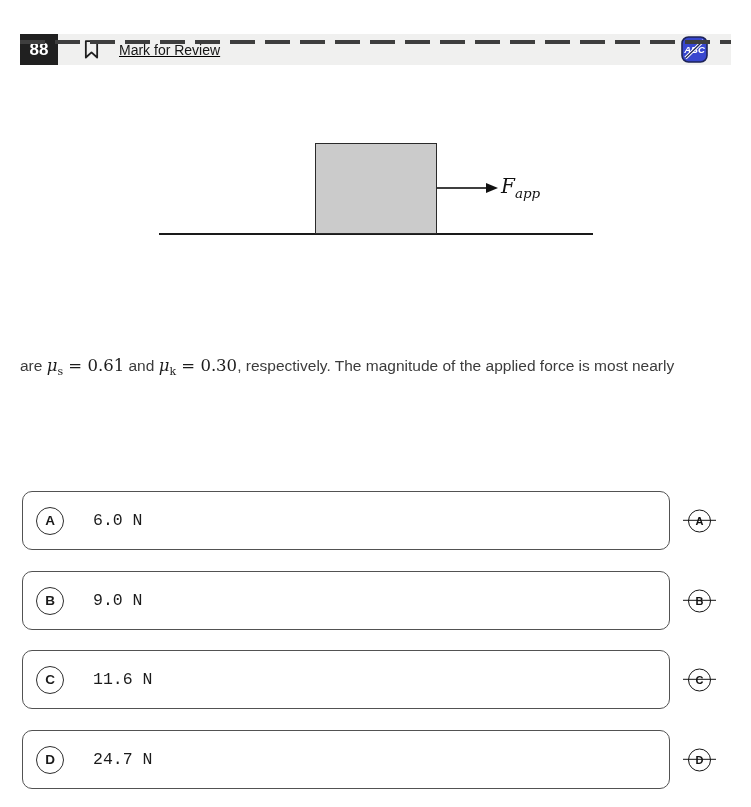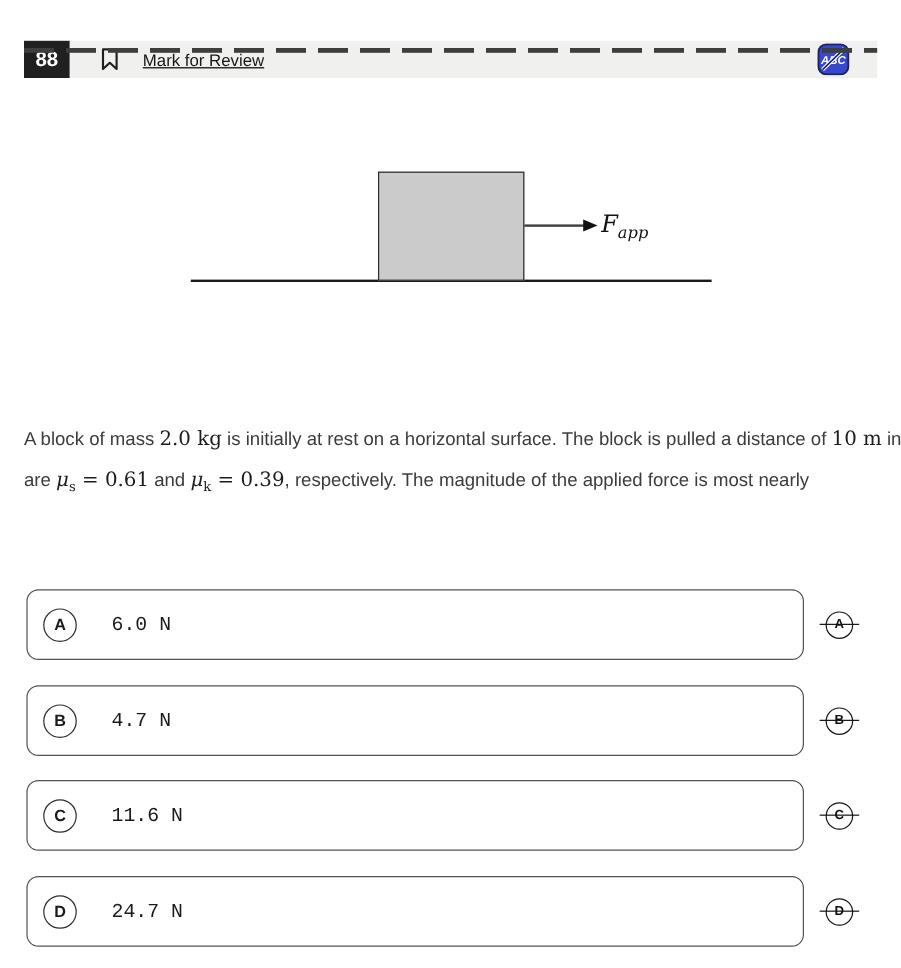--- a/index.html
+++ b/index.html
@@ -131,39 +131,38 @@
 
   <div>
     <div class="surface-line"></div>
     <div class="block"></div>
     <div class="arrow-line"></div>
     <div class="arrow-head"></div>
     <div class="fapp"><i>F</i><sub>app</sub></div>
   </div>
 
   <div class="question">
-    <div class="qline"><span>A block of mass </span><span class="math">2.0 kg</span><span> is initially at rest on a horizontal surface. The block is pulled a distance of </span><span class="math">10 m</span><span> in</span></div>
-    <div class="qline"><span>are </span><span class="math"><i>μ</i><sub>s</sub><span> = 0.61</span></span><span> and </span><span class="math"><i>μ</i><sub>k</sub><span> = 0.39</span></span><span>, respectively. The magnitude of the applied force is most nearly</span></div>
+    <div class="qline"><span>are </span><span class="math"><i>μ</i><sub>s</sub><span> = 0.61</span></span><span> and </span><span class="math"><i>μ</i><sub>k</sub><span> = 0.30</span></span><span>, respectively. The magnitude of the applied force is most nearly</span></div>
   </div>
 
   <div class="option-row" style="top:491px">
     <div class="option-box">
       <div class="letter-circle">A</div>
       <div class="option-value">6.0 N</div>
     </div>
     <button class="elim-btn">
       <span class="elim-circle">A</span>
       <span class="elim-line"></span>
     </button>
   </div>
 
   <div class="option-row" style="top:571px">
     <div class="option-box">
       <div class="letter-circle">B</div>
-      <div class="option-value">4.7 N</div>
+      <div class="option-value">9.0 N</div>
     </div>
     <button class="elim-btn">
       <span class="elim-circle">B</span>
       <span class="elim-line"></span>
     </button>
   </div>
 
   <div class="option-row" style="top:650px">
     <div class="option-box">
       <div class="letter-circle">C</div>

